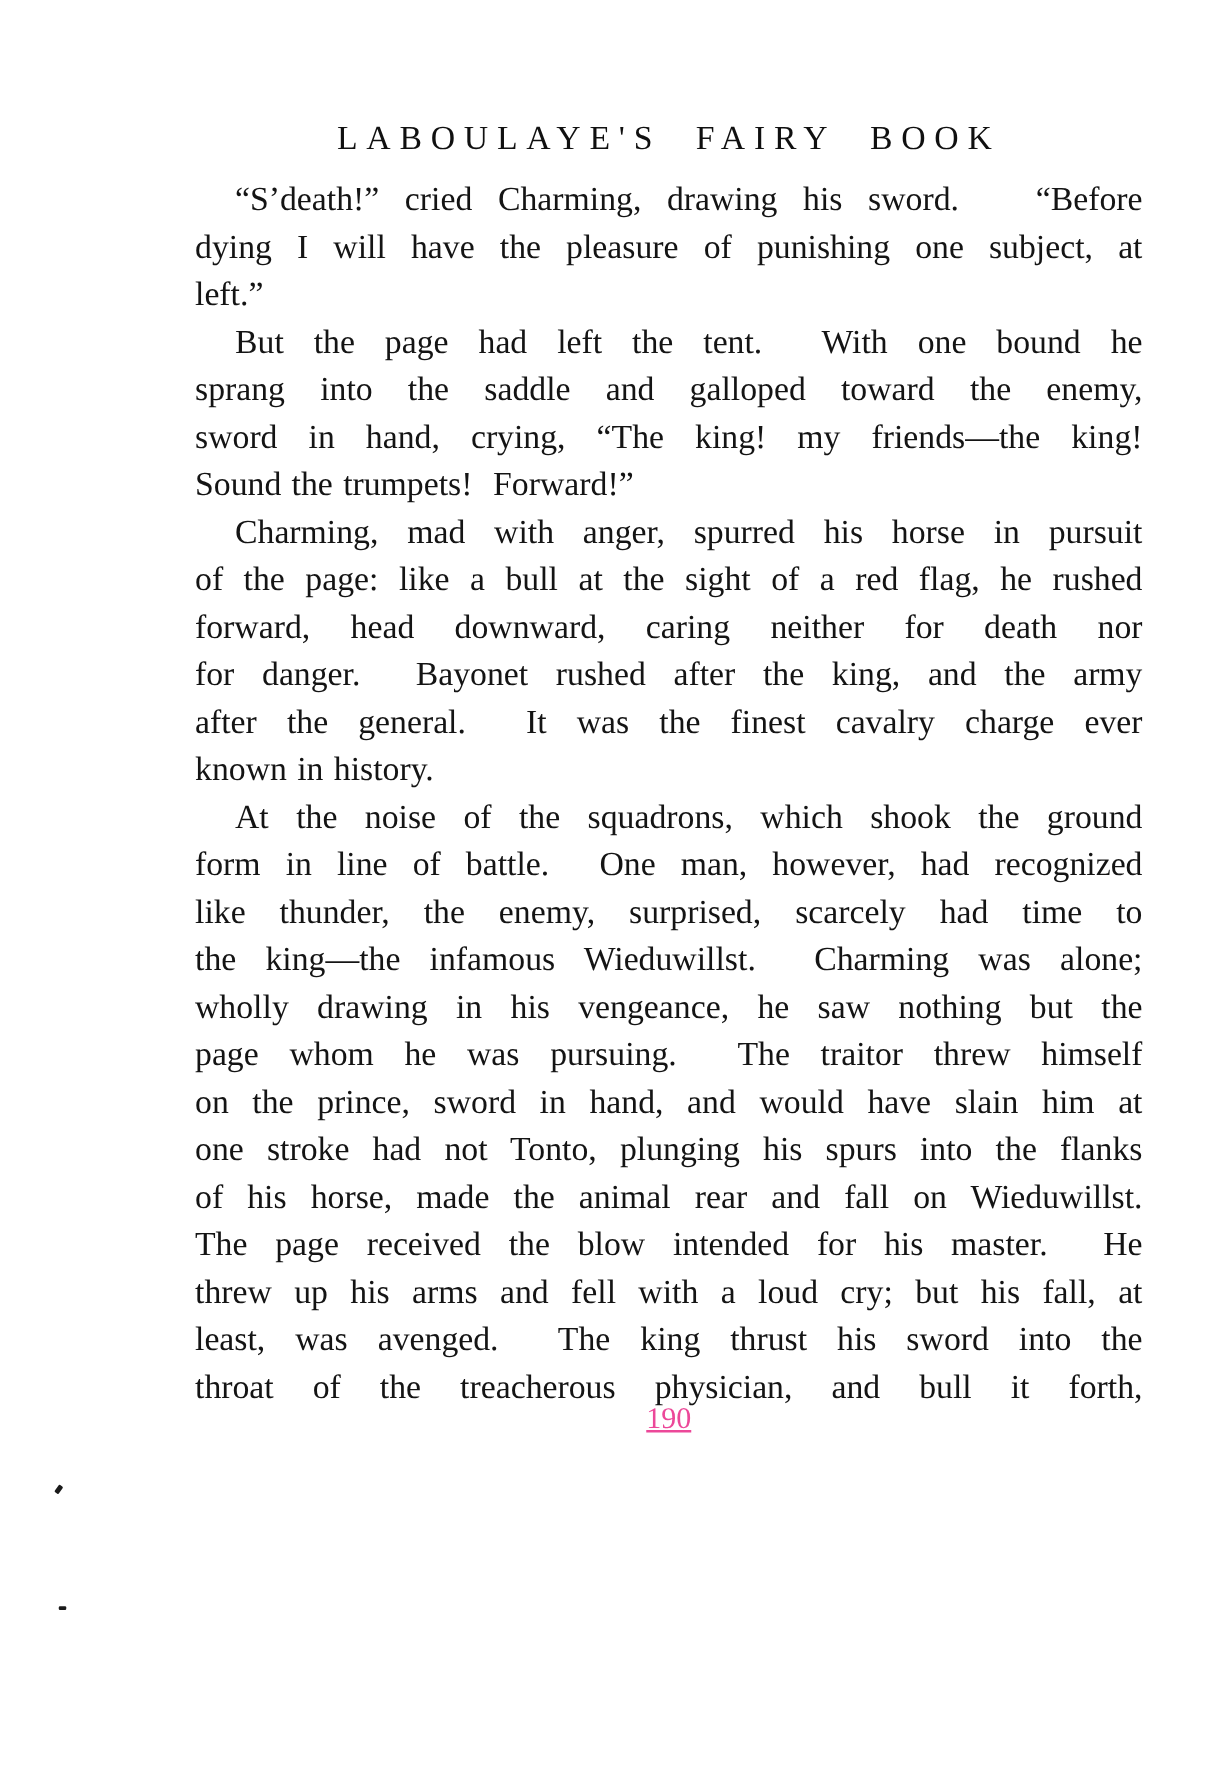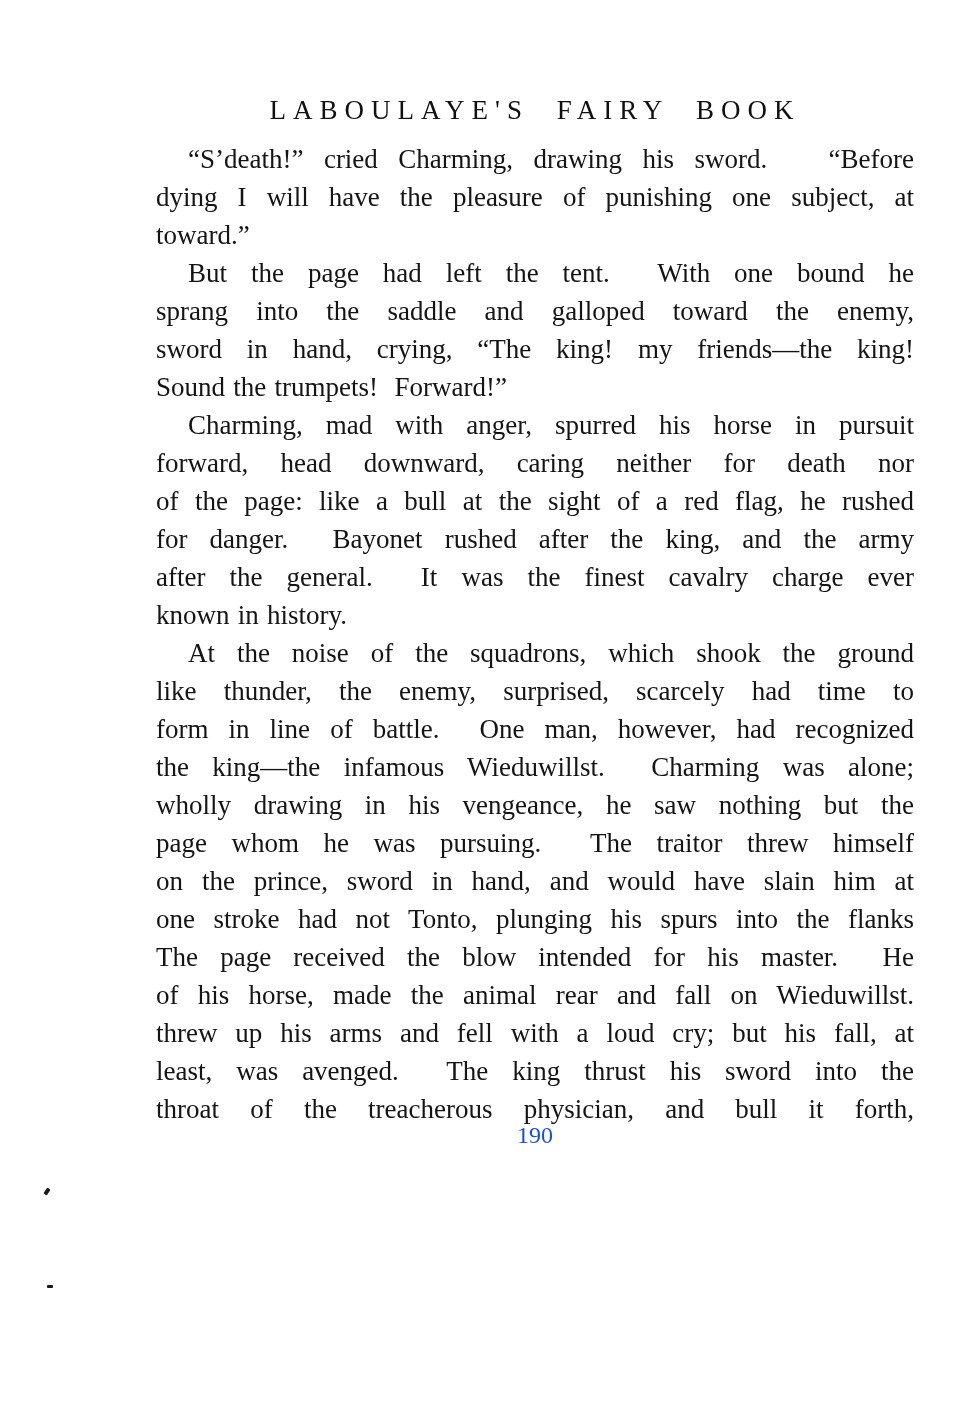--- a/index.html
+++ b/index.html
@@ -52,21 +52,22 @@
     padding-left: 32px;
   }
   .page-number {
     position: absolute;
     left: 156px;
     top: 1119px;
     width: 758px;
     text-align: center;
     font-size: 24px;
     line-height: 32px;
-    color: #1d4ed8;
+    color: #ec4899;
+    text-decoration: underline;
   }
   .scan-speck {
     position: absolute;
     background: #1a1a1a;
   }
   .speck-1 {
     left: 45px;
     top: 1188px;
     width: 4px;
     height: 7px;
@@ -83,41 +84,41 @@
 </style>
 </head>
 <body>
 
 <div class="book-page">
   <div class="running-header">LABOULAYE'S FAIRY BOOK</div>
 
   <div class="text-block">
       <div class="line indent stretch">“S’death!” cried Charming, drawing his sword.   “Before</div>
       <div class="line stretch">dying I will have the pleasure of punishing one subject, at</div>
-      <div class="line">toward.”</div>
+      <div class="line">left.”</div>
       <div class="line indent stretch">But the page had left the tent.  With one bound he</div>
       <div class="line stretch">sprang into the saddle and galloped toward the enemy,</div>
       <div class="line stretch">sword in hand, crying, “The king! my friends—the king!</div>
       <div class="line">Sound the trumpets!  Forward!”</div>
       <div class="line indent stretch">Charming, mad with anger, spurred his horse in pursuit</div>
+      <div class="line stretch">of the page: like a bull at the sight of a red flag, he rushed</div>
       <div class="line stretch">forward, head downward, caring neither for death nor</div>
-      <div class="line stretch">of the page: like a bull at the sight of a red flag, he rushed</div>
       <div class="line stretch">for danger.  Bayonet rushed after the king, and the army</div>
       <div class="line stretch">after the general.  It was the finest cavalry charge ever</div>
       <div class="line">known in history.</div>
       <div class="line indent stretch">At the noise of the squadrons, which shook the ground</div>
+      <div class="line stretch">form in line of battle.  One man, however, had recognized</div>
       <div class="line stretch">like thunder, the enemy, surprised, scarcely had time to</div>
-      <div class="line stretch">form in line of battle.  One man, however, had recognized</div>
       <div class="line stretch">the king—the infamous Wieduwillst.  Charming was alone;</div>
       <div class="line stretch">wholly drawing in his vengeance, he saw nothing but the</div>
       <div class="line stretch">page whom he was pursuing.  The traitor threw himself</div>
       <div class="line stretch">on the prince, sword in hand, and would have slain him at</div>
       <div class="line stretch">one stroke had not Tonto, plunging his spurs into the flanks</div>
+      <div class="line stretch">of his horse, made the animal rear and fall on Wieduwillst.</div>
       <div class="line stretch">The page received the blow intended for his master.  He</div>
-      <div class="line stretch">of his horse, made the animal rear and fall on Wieduwillst.</div>
       <div class="line stretch">threw up his arms and fell with a loud cry; but his fall, at</div>
       <div class="line stretch">least, was avenged.  The king thrust his sword into the</div>
       <div class="line stretch">throat of the treacherous physician, and bull it forth,</div>
     </div>
 
   <div class="page-number">190</div>
 
   <div class="scan-speck speck-1"></div>
   <div class="scan-speck speck-2"></div>
 </div>

